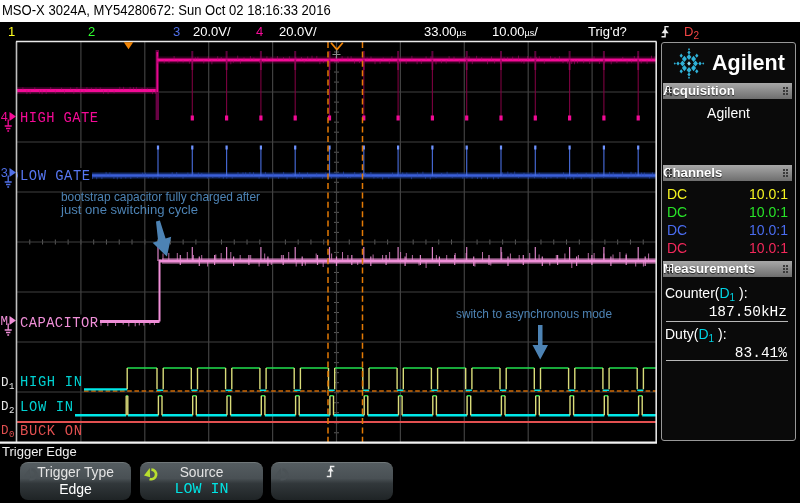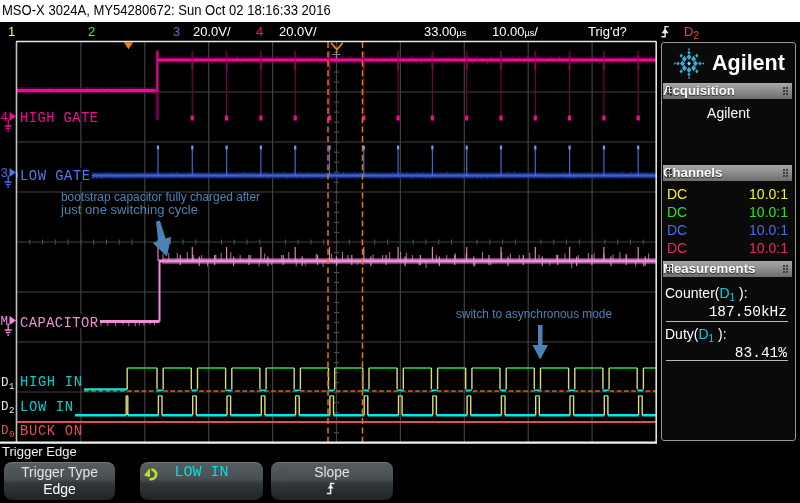--- a/index.html
+++ b/index.html
@@ -197,39 +197,39 @@
   <div class="hdr" style="top:218px;">Measurements<div class="grip" style="left:4px;"></div><div class="grip" style="right:4px;"></div></div>
   <div class="pl" style="top:242px;left:3px;text-align:center;">Counter(<span class="cyan">D<span class="sub">1</span></span> ):</div>
   <div class="mval" style="top:261px;">187.50kHz</div>
   <div class="mline" style="top:278px;"></div>
   <div class="pl" style="top:283px;left:3px;">Duty(<span class="cyan">D<span class="sub">1</span></span> ):</div>
   <div class="mval" style="top:302px;">83.41%</div>
   <div class="mline" style="top:317px;"></div>
 </div>
 <div class="abs" id="trigmenu">Trigger Edge</div>
 <div id="btnrow">
-  <div class="btn abs" style="left:4px;width:111px;">
+  <div class="btn abs" style="left:20px;width:111px;">
     <svg class="abs" style="left:1px;top:3px;" width="20" height="16" viewBox="0 0 20 16">
         <path d="M10.4 3.62 A4.8 4.8 0 1 1 8.6 12.9" fill="none" stroke="#4b5256" stroke-width="2.7"></path>
         <path d="M3.0 9.4L8.8 2.0L9.1 11.2z" fill="#4b5256"></path>
       </svg>
     <div class="l1">Trigger Type</div>
       <div class="l2">Edge</div>
   </div>
   <div class="btn abs" style="left:140px;width:123px;">
     <svg class="abs" style="left:1px;top:3px;" width="20" height="16" viewBox="0 0 20 16">
         <path d="M10.4 3.62 A4.8 4.8 0 1 1 8.6 12.9" fill="none" stroke="#b9df2e" stroke-width="2.7"></path>
         <path d="M3.0 9.4L8.8 2.0L9.1 11.2z" fill="#b9df2e"></path>
       </svg>
+    <div class="l1">Source</div>
       <div class="l2" style="color:#00e2e2;font-family:'Liberation Mono',monospace;font-size:15px;">LOW IN</div>
   </div>
   <div class="btn abs" style="left:271px;width:122px;">
     <svg class="abs" style="left:1px;top:3px;" width="20" height="16" viewBox="0 0 20 16">
         <path d="M10.4 3.62 A4.8 4.8 0 1 1 8.6 12.9" fill="none" stroke="#4b5256" stroke-width="2.7"></path>
         <path d="M3.0 9.4L8.8 2.0L9.1 11.2z" fill="#4b5256"></path>
       </svg>
-    <div class="l1">Slope</div>
     <div class="l2"><svg width="12" height="13" viewBox="0 0 12 13" style="margin-top:1px;">
           <path d="M0.8 11.5h3.8V1.5h3.8" stroke="#f0f0f0" stroke-width="1.4" fill="none"></path>
           <path d="M4.6 2.6l3 3.8h-6z" fill="#f0f0f0"></path>
         </svg></div>
   </div>
 </div>
 
 </body></html>

